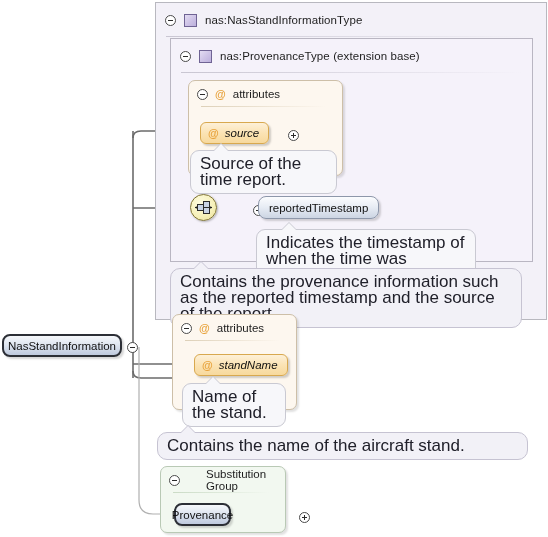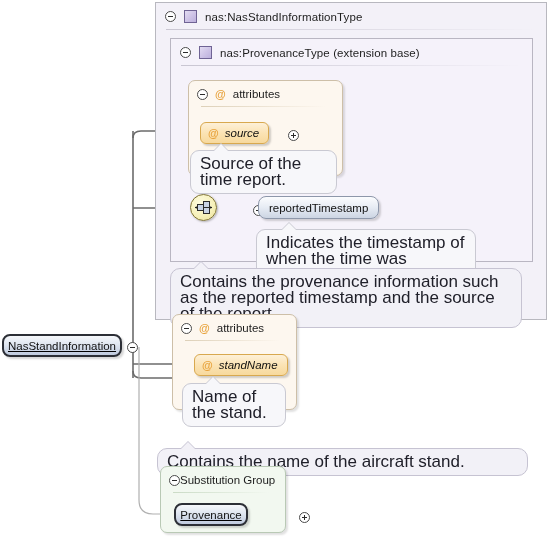--- a/index.html
+++ b/index.html
@@ -23,21 +23,21 @@
     border:1px solid #b8b8bf;
     box-sizing:border-box;
   }
   .type-panel.inner{
     background:#f5f2fa;
     border:1px solid #b9b6c2;
   }
   .panel-head{
     position:absolute;
     left:0;top:0;right:0;
-    height:27px;
+    height:34px;
     display:flex;
     align-items:center;
     box-sizing:border-box;
   }
   .panel-head .sep{
     position:absolute;
     left:10px;right:10px;bottom:0;
     height:1px;
     background:linear-gradient(to right,#c9c6d2,rgba(201,198,210,0));
   }
@@ -132,21 +132,20 @@
     border-radius:8px;
     background:linear-gradient(to bottom,#fbfcfe 0%,#e7ecf4 48%,#ccd5e3 100%);
     display:flex;align-items:center;justify-content:center;
     padding:0 10px;
     box-shadow:2px 2px 2px rgba(0,0,0,.16);
   }
   .elem-pill .nm{font-size:11.5px;color:#111;white-space:nowrap;}
   .elem-pill.strong{
     border:2px solid #2c2f36;
     background:linear-gradient(to bottom,#f6f8fb 0%,#dfe6f0 45%,#bfcade 100%);
-    text-decoration:underline;
   }
 
   
   .note{
     position:absolute;
     box-sizing:border-box;
     border:1px solid #c9c9d2;
     border-radius:9px;
     background:#f7f7fa;
     font-size:17px;
@@ -333,34 +332,34 @@
   </div>
 
   
   <div class="note" style="left:182px;top:383px;width:104px;">
     <span class="tail" style="left:22px;"></span>
     <span class="tail-in" style="left:23px;"></span>
     <span>Name of the stand.</span>
   </div>
 
   
-  <div class="note lav" style="left:157px;top:432px;width:371px;margin-top:16px;">
+  <div class="note lav" style="left:157px;top:432px;width:371px;">
     <span class="tail" style="left:22px;"></span>
     <span class="tail-in" style="left:23px;"></span>
     <span>Contains the name of the aircraft stand.</span>
   </div>
 
   
   <div class="subs-box" style="left:160px;top:466px;width:126px;height:67px;">
-    <div class="subs-head" style="padding-left:8px;gap:0;">
+    <div class="subs-head" style="padding-left:8px;gap:26px;">
       <span class="circ"></span>
       <span class="subs-label">Substitution Group</span>
       <span class="sep"></span>
     </div>
   </div>
 
   
-  <div class="elem-pill strong" style="left:174px;top:503px;width:74px;">
+  <div class="elem-pill strong" style="left:174px;top:503px;width:57px;">
     <span class="nm">Provenance</span>
   </div>
   <span class="circ plus abs" style="left:253px;top:509px;"></span>
 
 </div>
 
 </body></html>

